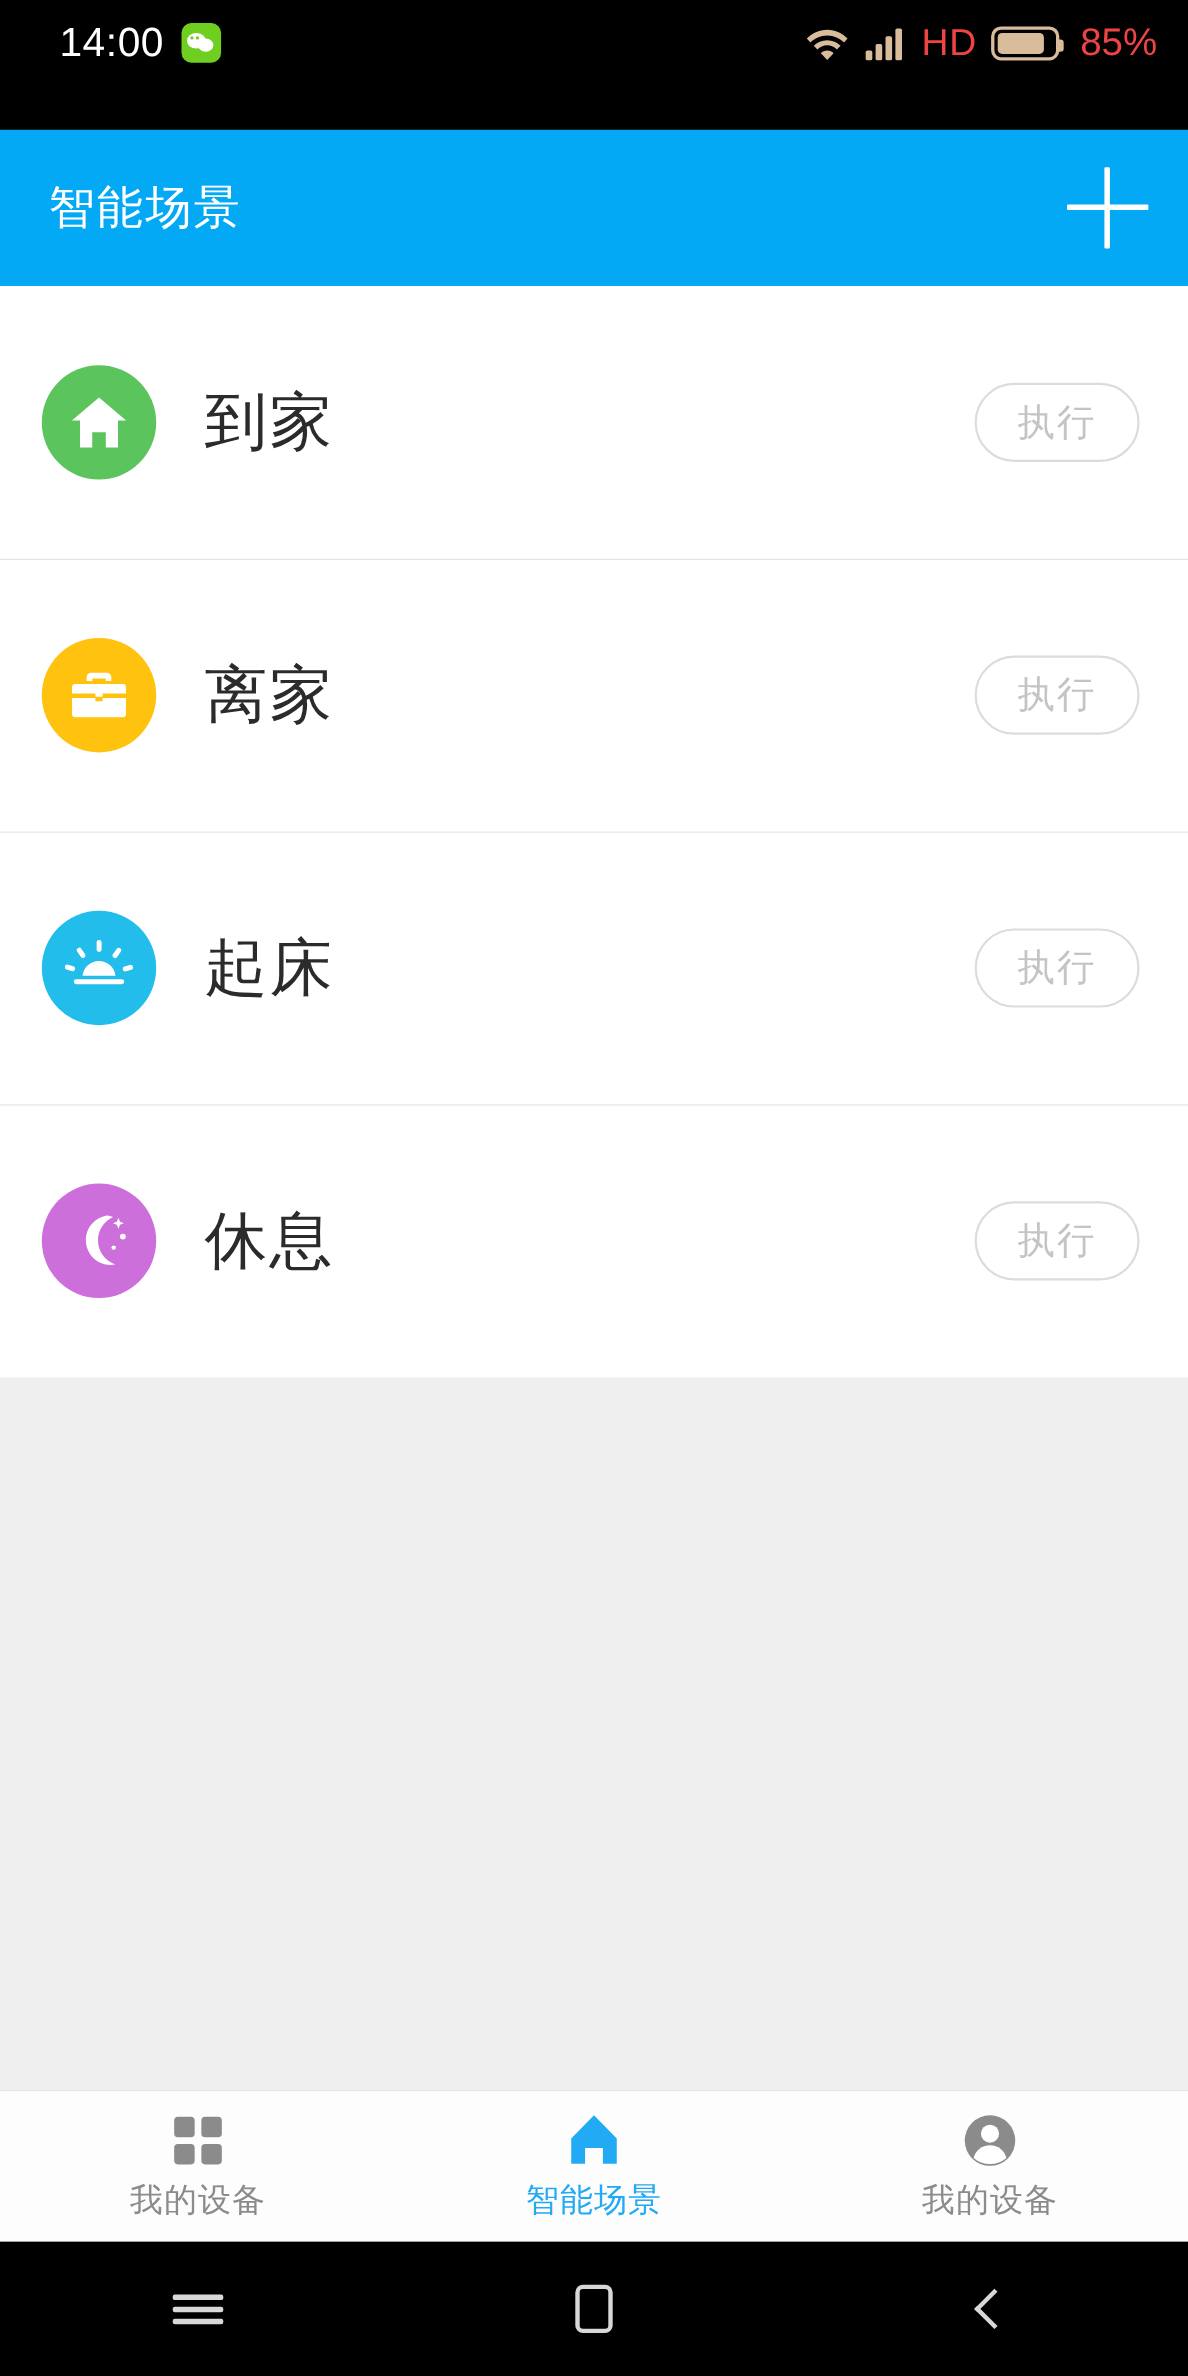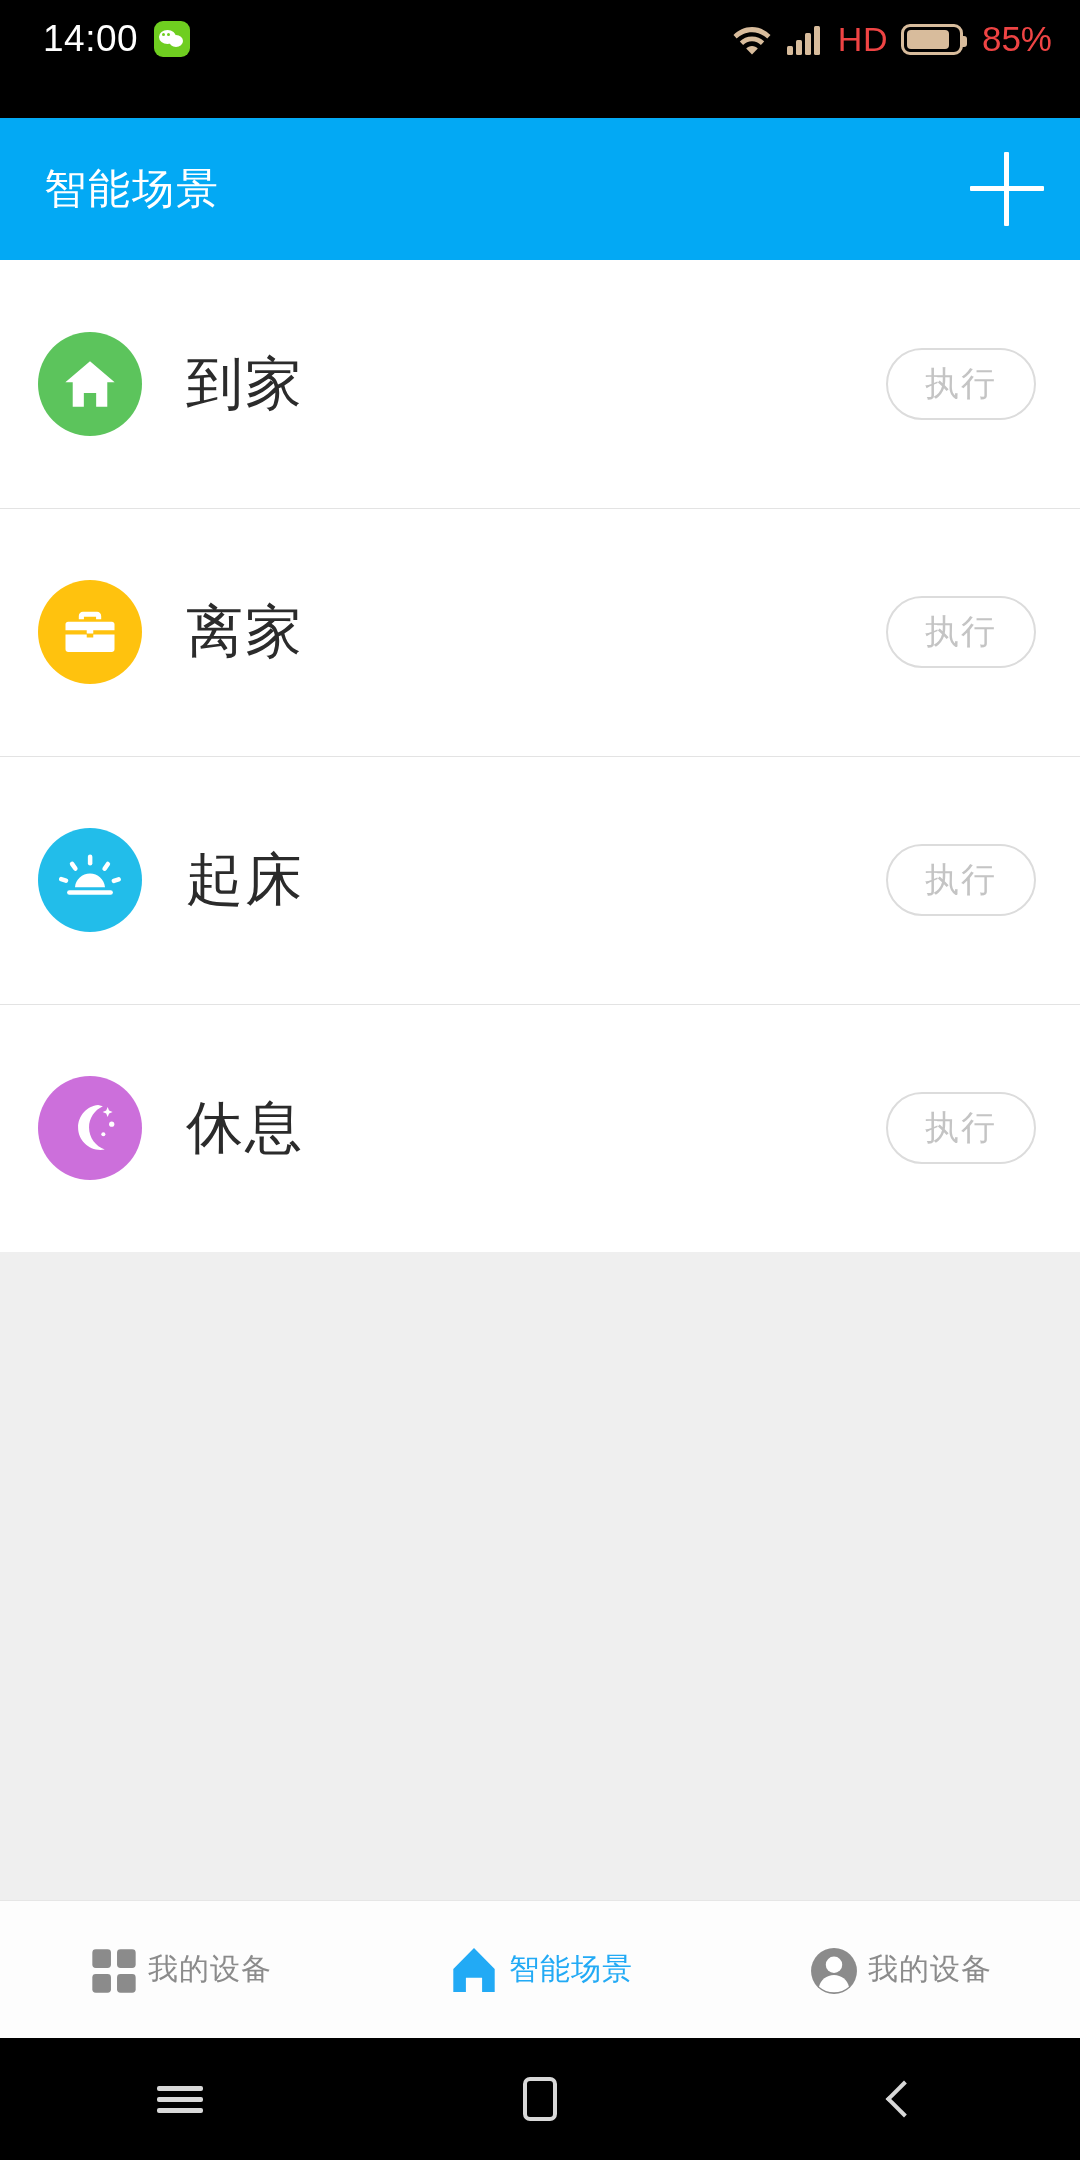--- a/index.html
+++ b/index.html
@@ -8,21 +8,21 @@
     background:#000;
     font-family:"Liberation Sans","DejaVu Sans",sans-serif;
     overflow:hidden;
   }
   .phone { position:relative; width:1080px; height:2160px; background:#000; }
 
   
   .statusbar{
     position:absolute; top:0; left:0; width:1080px; height:78px;
     background:#000; display:flex; align-items:center;
-    padding:0 28px 0 43px;
+    padding:0 28px 0 54px;
   }
   .sb-time{ color:#ffffff; font-size:37px; letter-spacing:0.5px; }
   .sb-wechat{
     width:36px; height:36px; border-radius:9px; background:#6fce20;
     margin-left:16px; position:relative; flex:none;
   }
   .sb-wechat .b1,.sb-wechat .b2{
     position:absolute; background:#fff; border-radius:50%;
   }
   .sb-wechat .b1{ width:17px; height:14px; left:5px; top:9px; }
@@ -95,21 +95,21 @@
   }
   .exec-btn span{ font-size:34px; color:#c4c4c4; letter-spacing:2px; }
 
   
   .tabbar{
     position:absolute; bottom:122px; left:0; width:1080px; height:138px;
     background:#fdfdfd; border-top:1px solid #e6e6e6;
     display:flex; align-items:center;
   }
   .tab{
-    flex:1; display:flex; flex-direction:row; align-items:center;
+    flex:1; display:flex; flex-direction:column; align-items:center;
     justify-content:center; gap:8px; cursor:pointer; height:100%;
   }
   .tab-ic{ height:54px; display:flex; align-items:flex-end; }
   .tab-lbl{ font-size:30px; color:#8b8b8b; letter-spacing:1px; }
   .tab.active .tab-lbl{ color:#22aaf5; }
 
   
   .navbar{
     position:absolute; bottom:0; left:0; width:1080px; height:122px;
     background:#000; display:flex; align-items:center;

